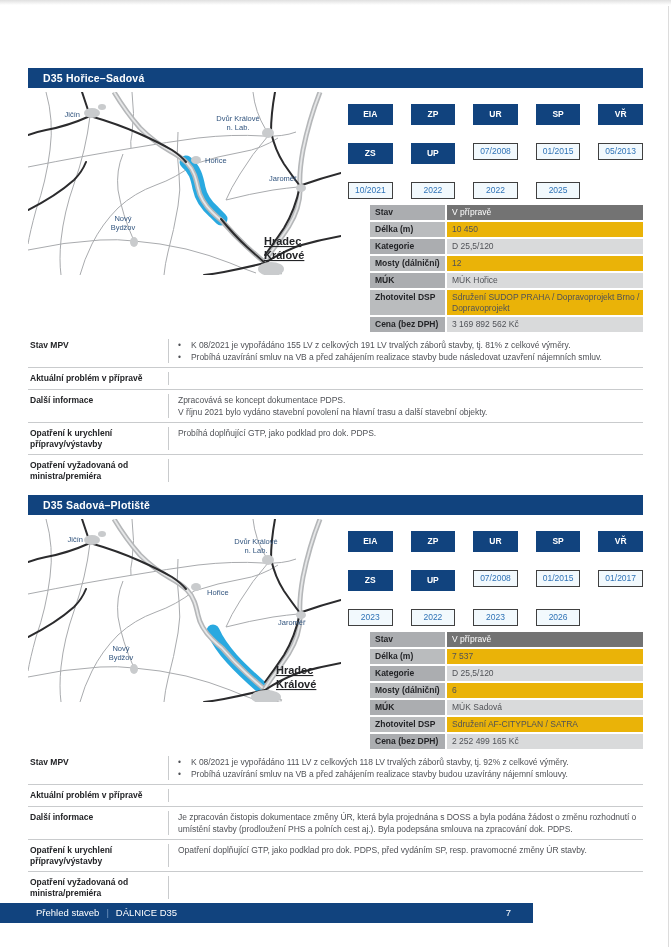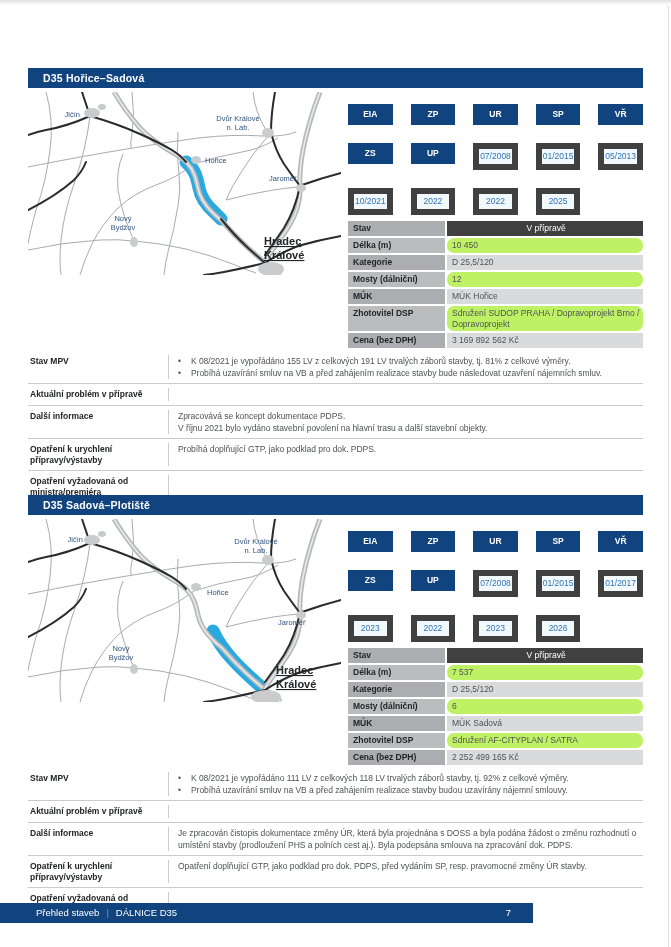--- a/index.html
+++ b/index.html
@@ -20,33 +20,33 @@
     line-height:20px;padding-left:15px;letter-spacing:.2px;}
   .sec-body{display:flex;margin-top:4px;}
   .map{width:313px;height:183px;flex:none;overflow:hidden;}
   .map svg{display:block;}
   .tables{flex:1;margin-left:7px;min-width:0;}
 
   
   .milestones{display:grid;grid-template-columns:repeat(5,1fr);gap:18px;margin-top:12px;}
   .ms-h{background:#11437e;color:#fff;font-weight:bold;font-size:8.5px;text-align:center;
     height:21px;line-height:21px;}
-  .ms-v{background:#f2f9fd;border:6px solid #404040;color:#2f73b6;font-size:8.5px;
+  .ms-v{background:#f2f9fd;border:1px solid #404040;color:#2f73b6;font-size:8.5px;
     text-align:center;height:15px;line-height:15px;}
 
   
   .kv{margin-top:6px;display:grid;grid-template-columns:97px 1fr;gap:2px;font-size:8.5px;}
   .kv > div{min-height:15px;box-sizing:border-box;padding:2px 3px 1px 5px;line-height:11px;}
-  .kv-l{font-weight:bold;color:#232427;}
+  .kv-l{font-weight:bold;color:#232427;margin-left:22px;}
   .kv-v{color:#505257;}
   .shade-la{background:#abadb0;}
   .shade-lb{background:#babcbe;}
-  .shade-vd{background:#bef264;border-radius:7px;}
+  .shade-vd{background:#eab308;}
   .shade-vl{background:#d9dadb;}
-  .status-cell{background:#404040;color:#ffffff;text-align:center;}
+  .status-cell{background:#737373;color:#ffffff;}
 
   
   .info{margin-top:3px;}
   .info-row{display:flex;padding:4px 0 4px 0;}
   .info-row + .info-row{border-top:1px solid #c9cbcd;}
   .info-label{width:140px;flex:none;font-weight:bold;font-size:8.5px;color:#232427;
     line-height:11px;padding:1px 10px 0 2px;box-sizing:border-box;}
   .info-value{flex:1;border-left:1px solid #c9cbcd;padding:1px 4px 0 9px;font-size:8.5px;
     color:#505257;line-height:11.5px;min-height:12px;letter-spacing:-0.05px;}
   .bullet{display:flex;}

